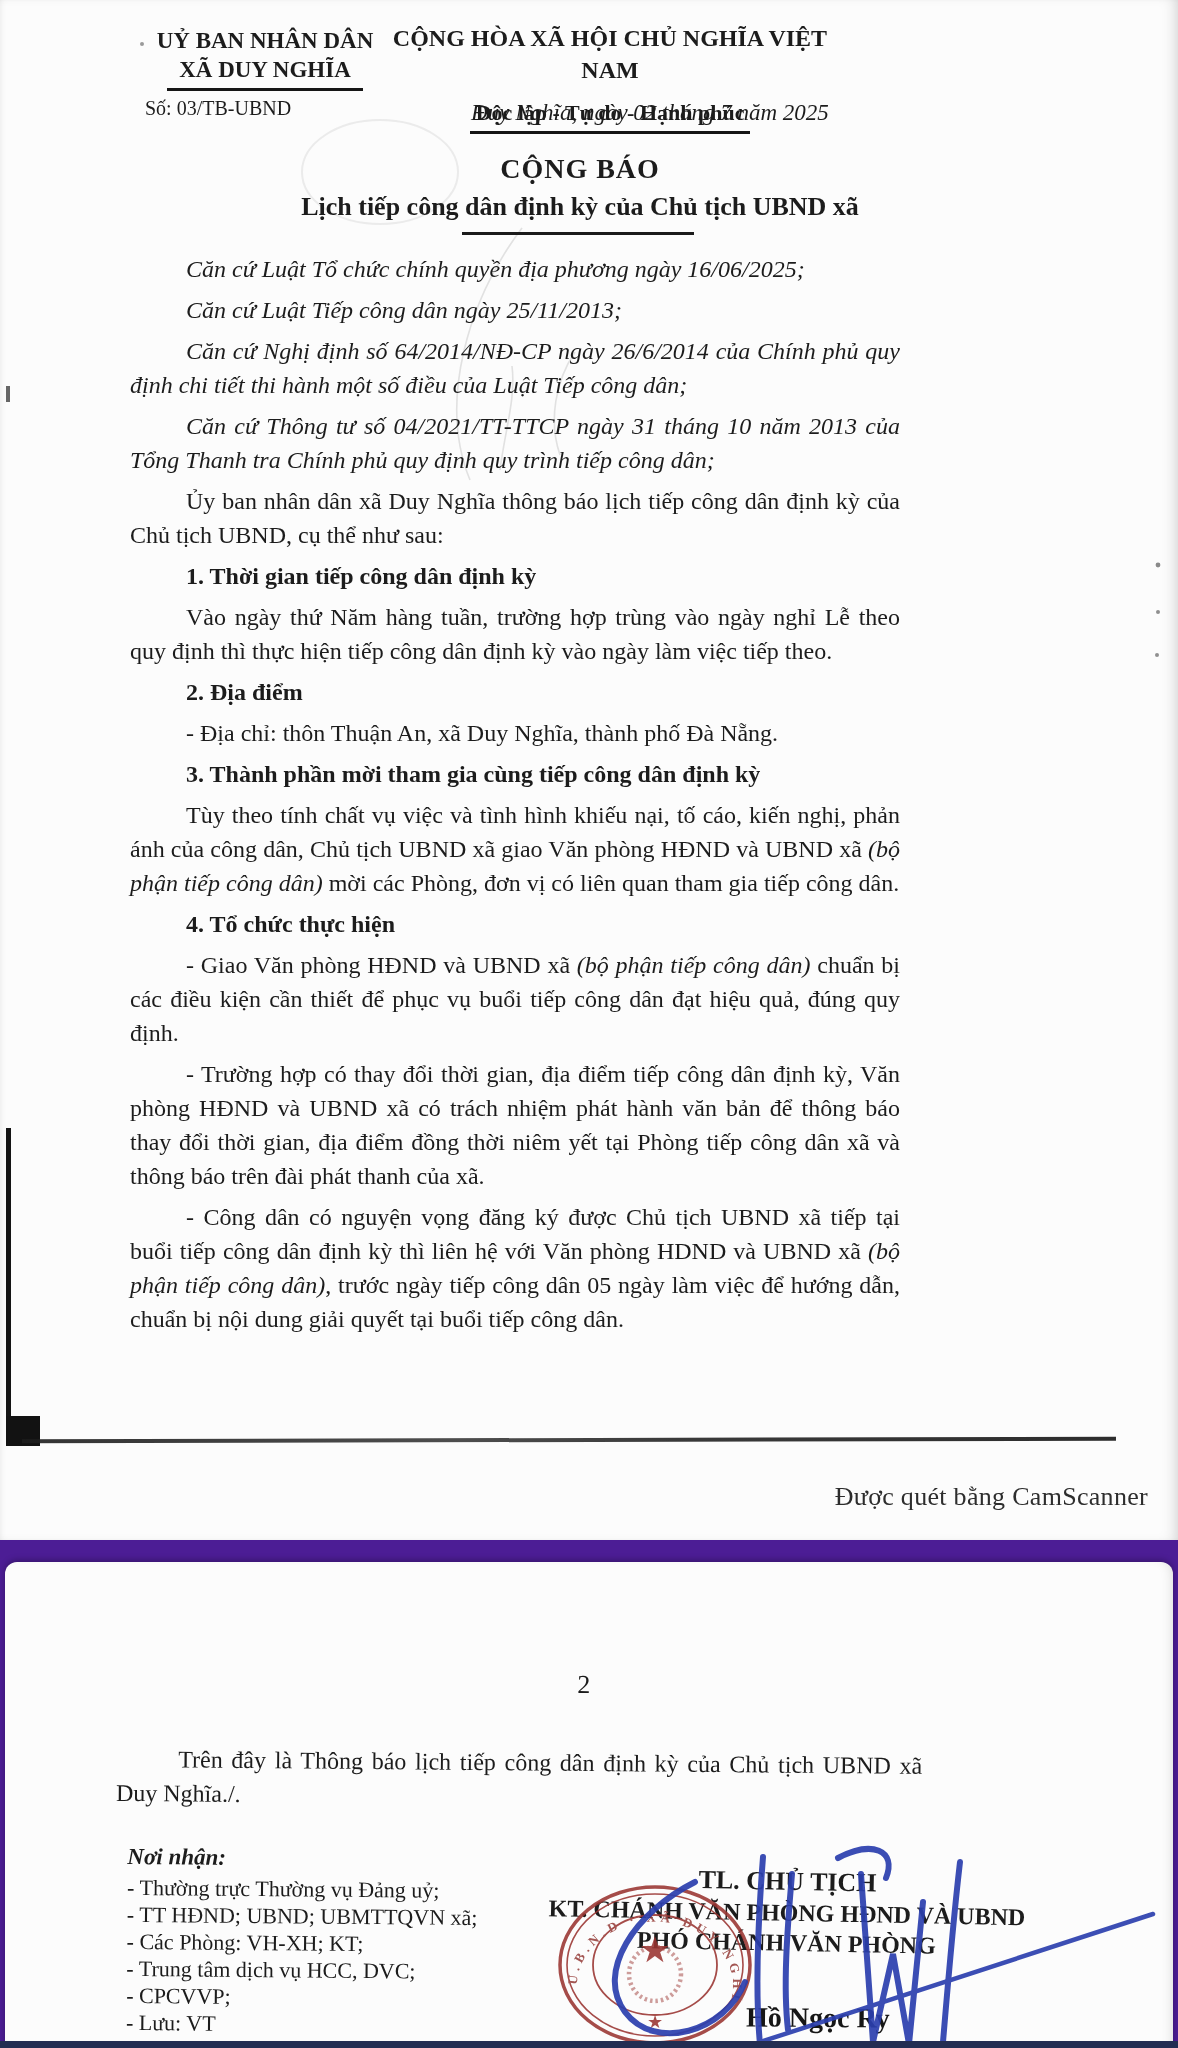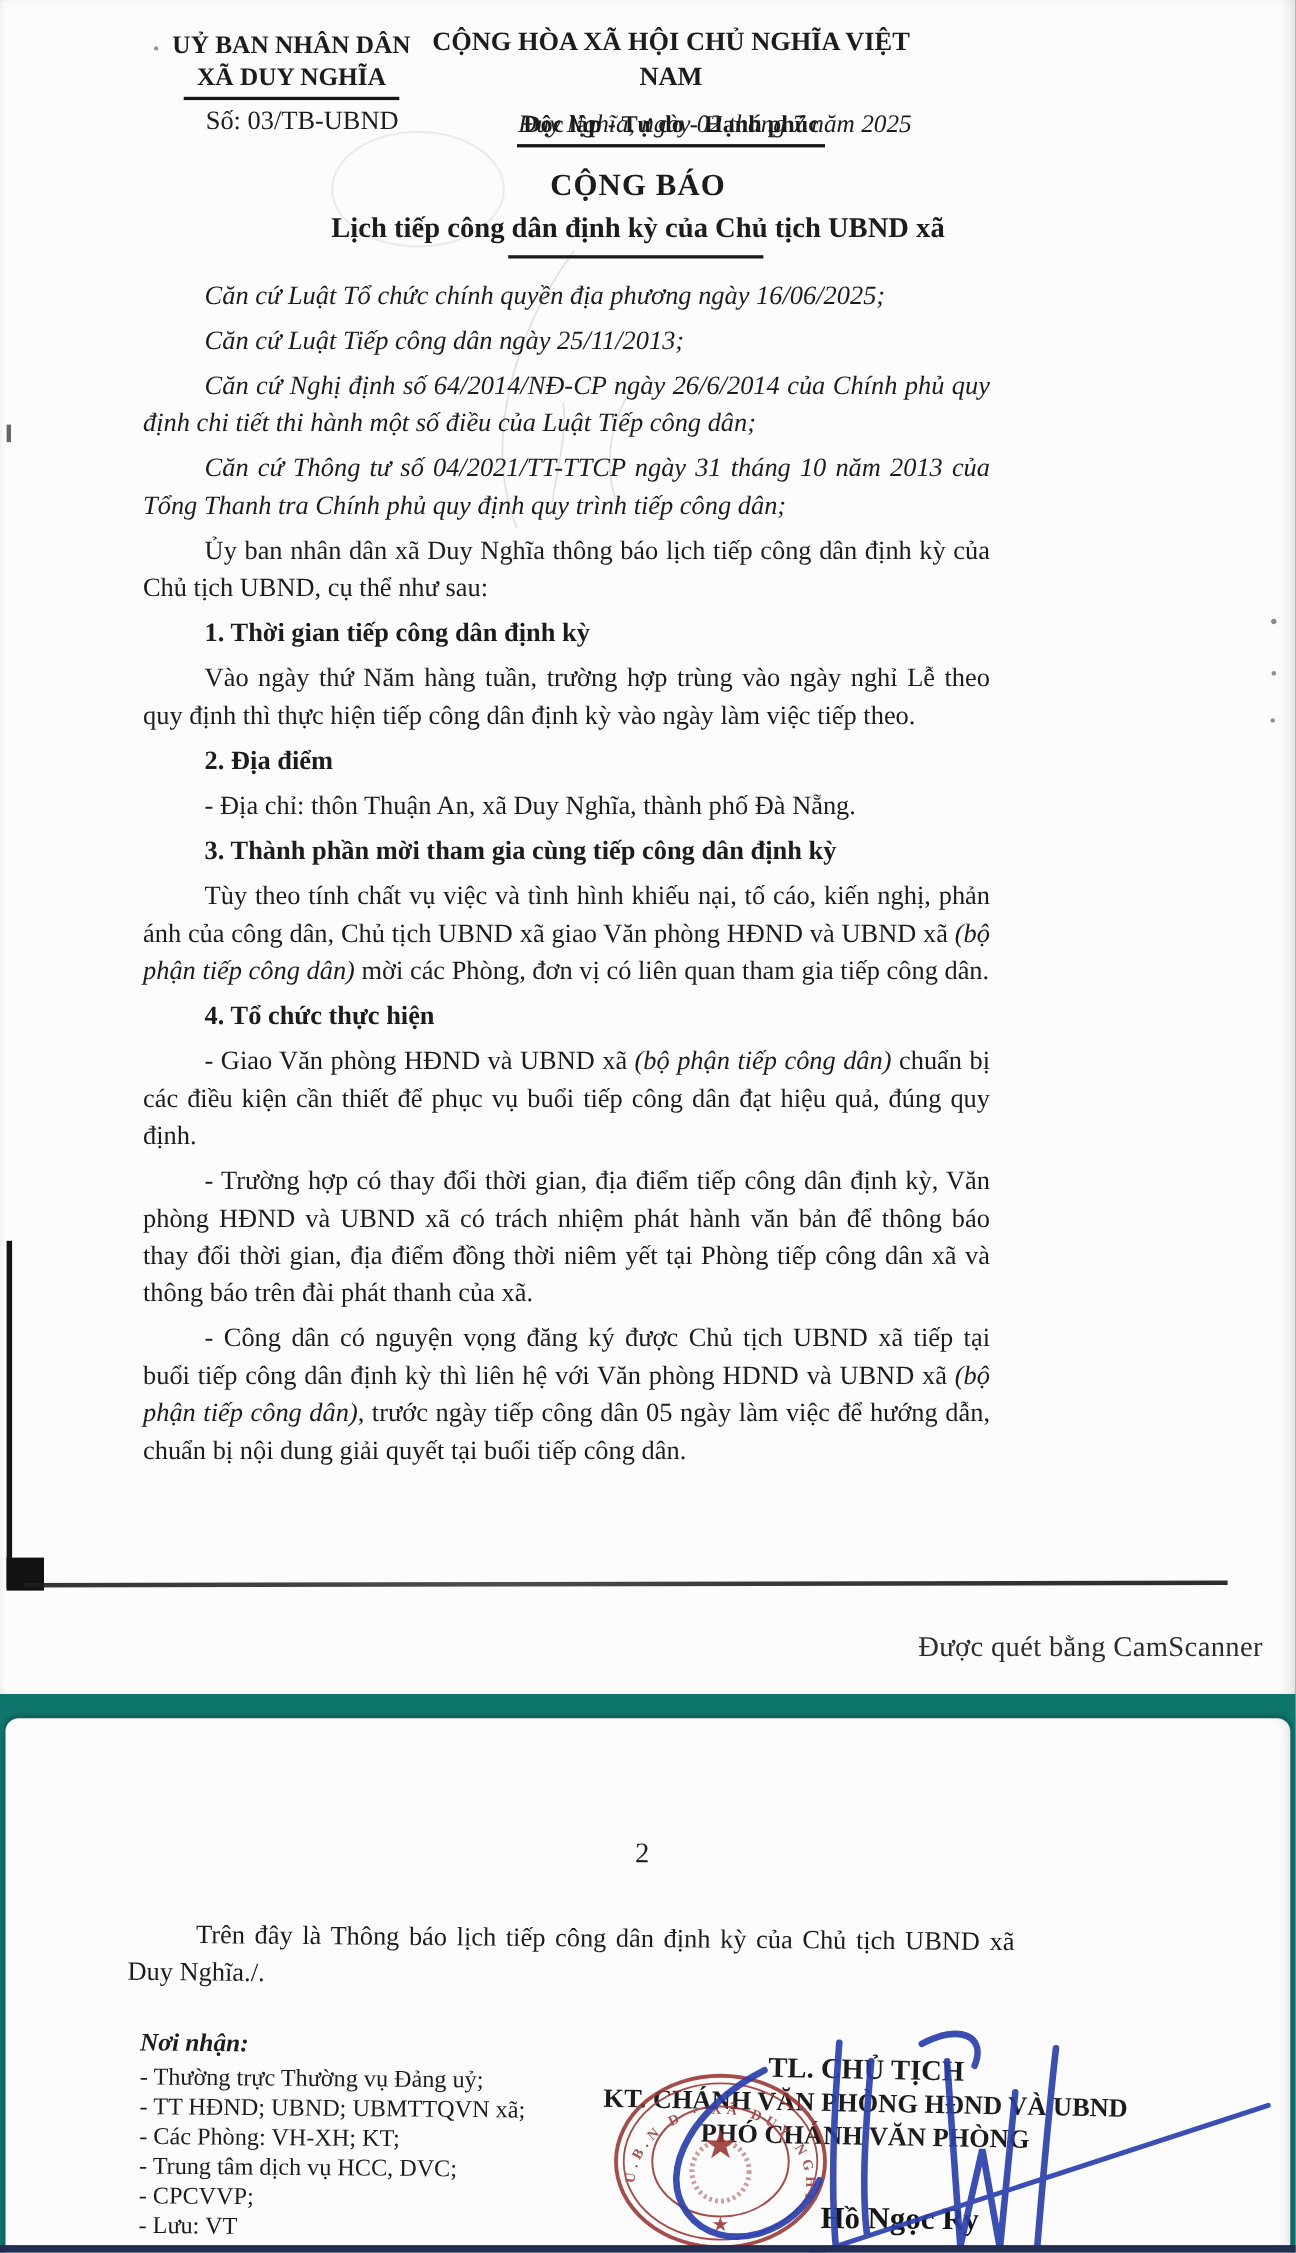--- a/index.html
+++ b/index.html
@@ -1,35 +1,35 @@
 <!DOCTYPE html>
 <html><head>
 <meta charset="utf-8">
 <style>
   html,body{margin:0;padding:0;background:#d9d9df;}
   #canvas{
     position:relative;width:1178px;height:2048px;margin:0 auto;
-    background:#0f766e;overflow:hidden;
+    background:#4c1d95;overflow:hidden;
     font-family:"Liberation Serif", serif;color:#1c1c1c;
   }
   
   .page1{
     position:absolute;left:0;top:0;width:1178px;height:1540px;
     background:#fcfcfc;overflow:hidden;
     box-shadow:inset -10px 0 16px -10px rgba(0,0,0,.22), inset 4px 0 8px -6px rgba(0,0,0,.15);
   }
   .hdr-left{position:absolute;left:140px;top:26px;width:250px;text-align:center;}
   .hdr-left .l1{font-size:23px;font-weight:bold;line-height:30px;}
   .hdr-left .l2{display:inline-block;font-size:23px;font-weight:bold;line-height:28px;
     border-bottom:3px solid #161616;padding:0 12px 4px;}
   .hdr-right{position:absolute;left:388px;top:22px;width:444px;text-align:center;}
   .hdr-right .r1{font-size:24px;font-weight:bold;line-height:32px;}
   .hdr-right .r2{display:inline-block;font-size:22px;font-weight:bold;line-height:26px;
     border-bottom:3px solid #161616;padding:0 6px 5px;margin-top:14px;}
-  .doc-num{position:absolute;left:145px;top:97px;font-size:24px;margin-left:42px;}
+  .doc-num{position:absolute;left:145px;top:97px;font-size:20px;}
   .place-date{position:absolute;left:430px;top:100px;width:440px;text-align:center;
     font-style:italic;font-size:23px;}
   .title{position:absolute;left:0;top:152px;width:1160px;text-align:center;}
   .title .t1{font-size:28px;font-weight:bold;line-height:34px;letter-spacing:1px;}
   .title .t2{font-size:26px;font-weight:bold;line-height:34px;margin-top:4px;}
   .title-rule{position:absolute;left:462px;top:232px;width:232px;height:3px;background:#1b1b1b;}
   .body{position:absolute;left:118px;top:252px;width:794px;}
   .body .para{font-size:24px;line-height:34px;margin:0 12px 7px;text-indent:56px;text-align:justify;}
   .para.italic{font-style:italic;}
   .para.heading{font-weight:bold;}

